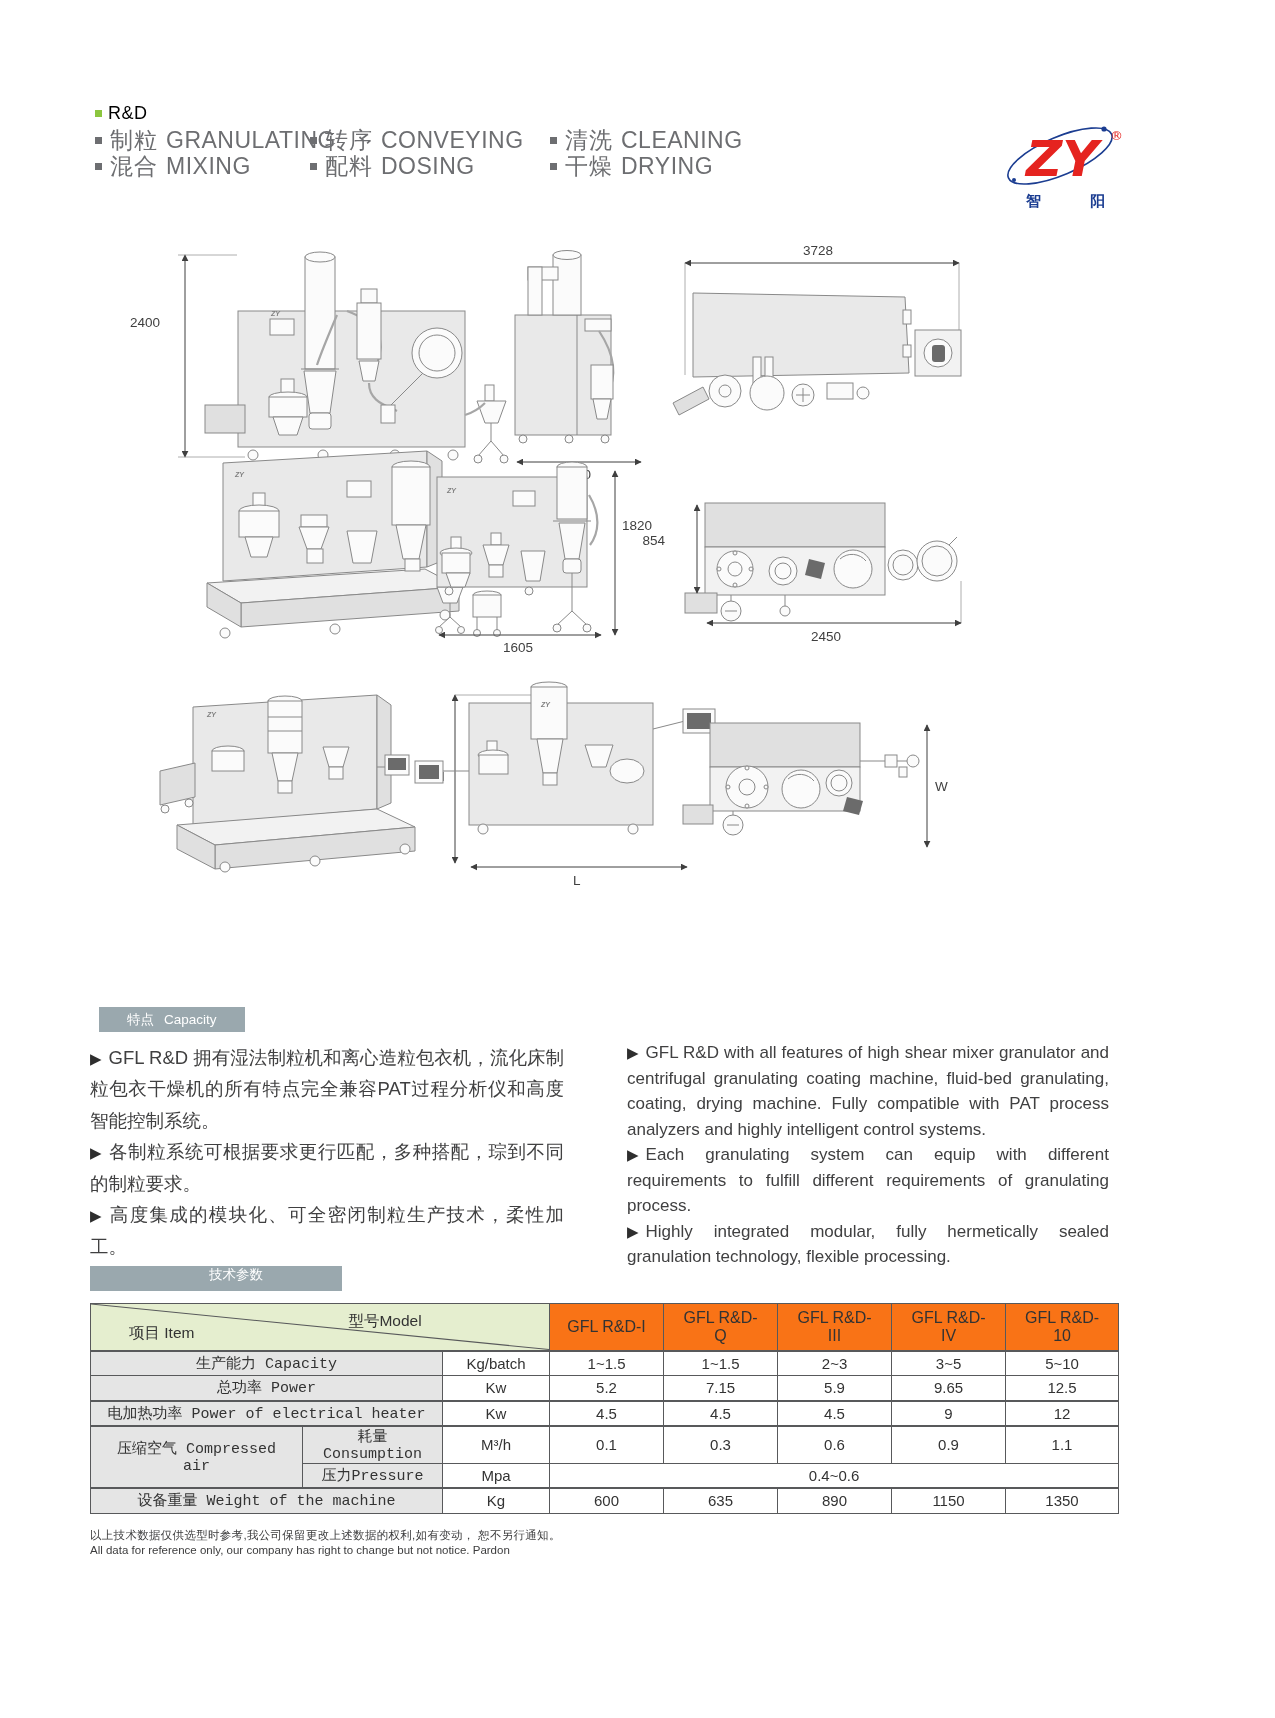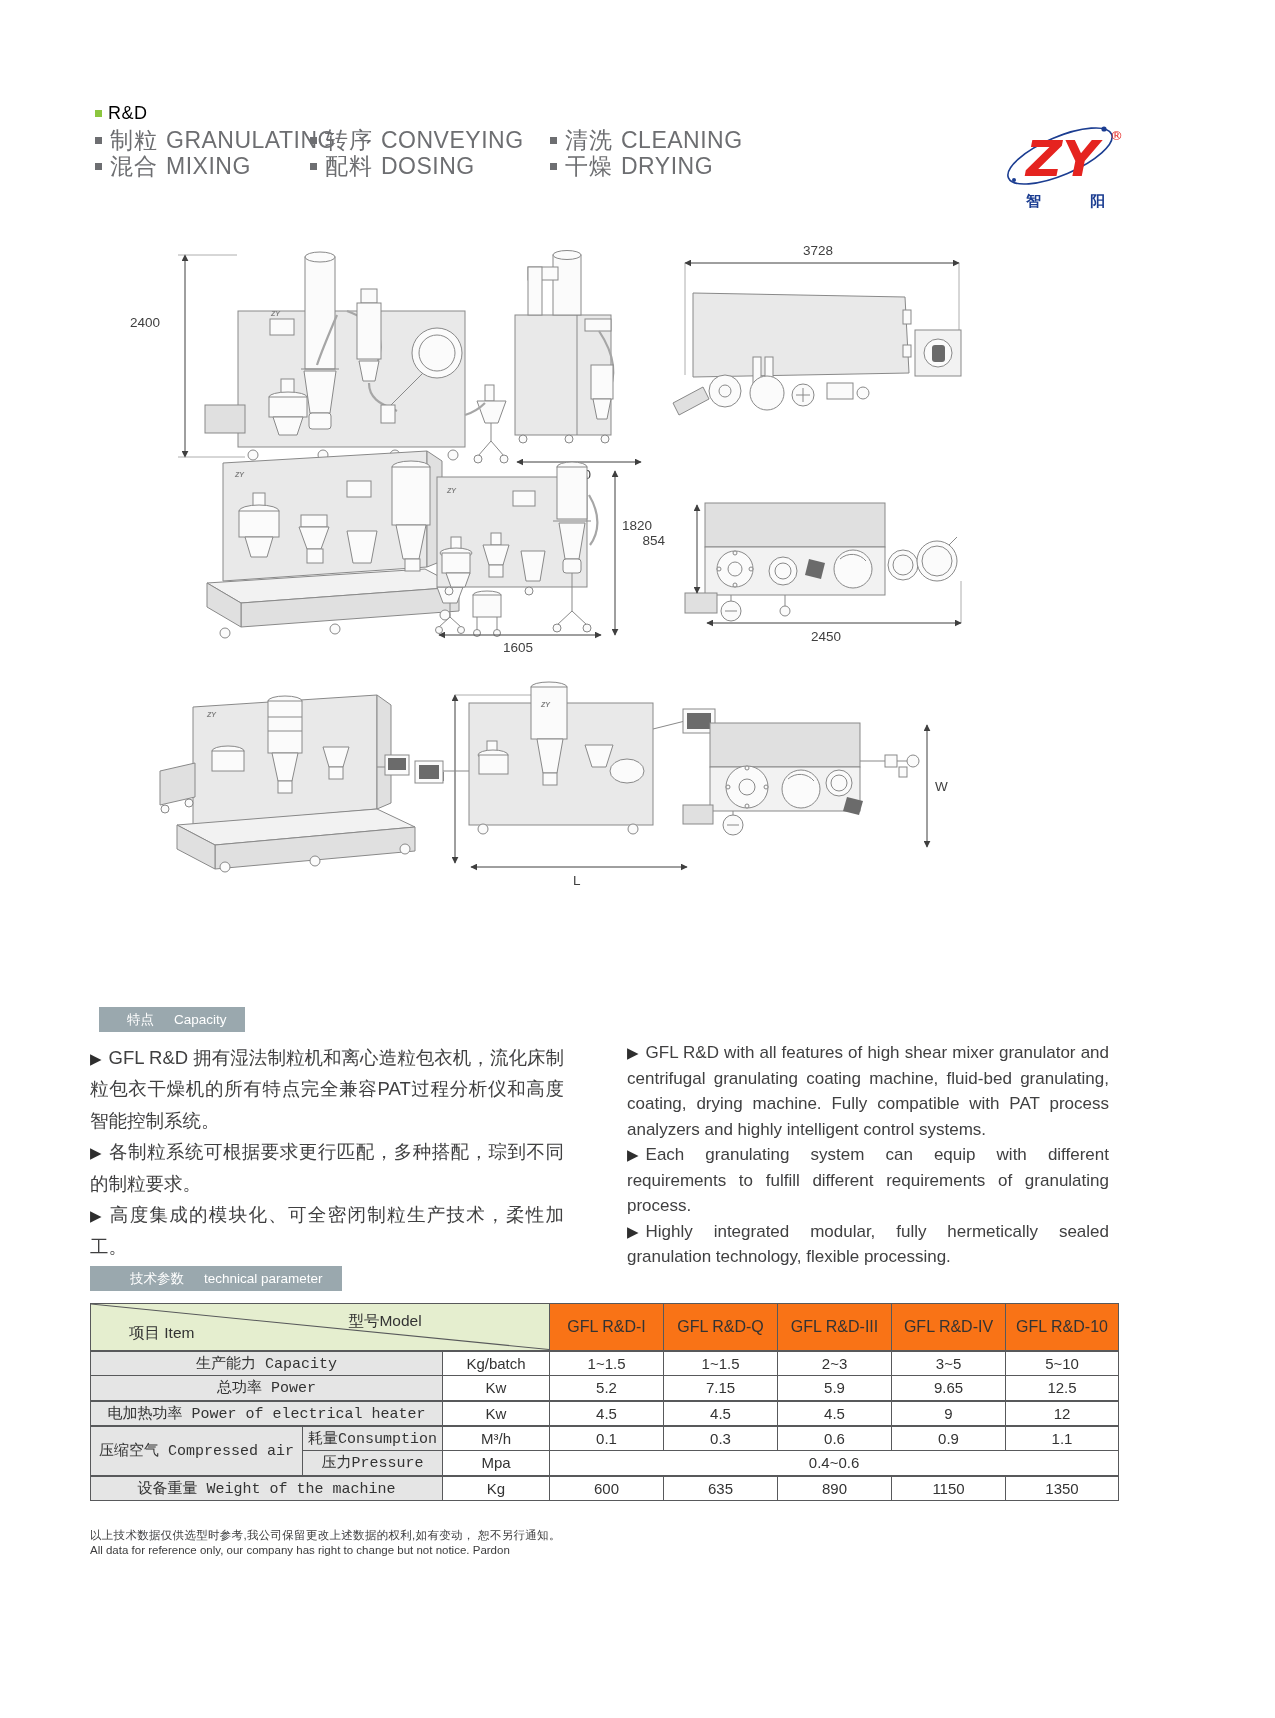--- a/index.html
+++ b/index.html
@@ -31,34 +31,34 @@
   .ln{fill:#fbfbfb;stroke:#898989;stroke-width:1}
   .thin{fill:none;stroke:#898989;stroke-width:1}
   .hose{fill:none;stroke:#a6a6a6;stroke-width:2.2}
   .dim{stroke:#3f3f3f;stroke-width:1;fill:none}
   .ext{stroke:#9a9a9a;stroke-width:0.8;fill:none}
   .dimtxt{fill:#3f3f3f;font-size:13.5px;font-family:"Liberation Sans",sans-serif}
   .zy{fill:#808080;font-size:7px;font-style:italic;font-weight:bold;font-family:"Liberation Sans",sans-serif}
   .scr{fill:#6b6b6b;stroke:none}
   
   .sec-label { position:absolute; background:#9aa8ae; color:#ffffff; font-size:13.5px;
-    display:flex; align-items:center; gap:20px; }
+    display:flex; align-items:center; gap:10px; }
   .sec-feature { left:99px; top:1007px; width:146px; height:25px; padding-left:28px; }
-  .sec-tech { left:90px; top:1266px; width:252px; height:25px; padding-left:40px; }
+  .sec-tech { left:90px; top:1266px; width:252px; height:25px; padding-left:40px;flex-direction:column; }
   
   .feat-zh { position:absolute; left:90px; top:1042px; width:474px; font-size:18.5px;
     line-height:1.7; text-align:justify; color:#404041; }
   .feat-en { position:absolute; left:627px; top:1040px; width:482px; font-size:17px;
     line-height:1.5; text-align:justify; color:#404041; }
   .tri { display:inline-block; margin-right:7px; font-size:15px; color:#2e2e2e; }
   
   .tech-table { position:absolute; left:90px; top:1303px; border-collapse:collapse;
     table-layout:fixed; width:1028px; font-size:15px; color:#333; }
   .tech-table td { border:1px solid #58595b; text-align:center; vertical-align:middle;
-    height:25px; padding:0 2px; background:#fff; overflow:hidden; }
+    height:25px; padding:0 14px; background:#fff; overflow:hidden; }
   .tech-table tr.hdr td { height:47px; }
   .tech-table td.green { background:#e5e5e5;font-family:Liberation Mono, monospace; }
   .tech-table td.model { background:#f97316; font-size:16px; }
   .tech-table td.corner { background:#e5eecf; position:relative; }
   .corner svg.diag { position:absolute; left:0; top:0; width:100%; height:100%; }
   .corner .c-model { position:absolute; top:7px; left:0; width:100%; text-align:center;
     padding-left:130px; font-size:15.5px; }
   .corner .c-item { position:absolute; bottom:6px; left:38px; font-size:15.5px; }
   .tech-table tr.t2 td { border-top-width:2px; }
   

